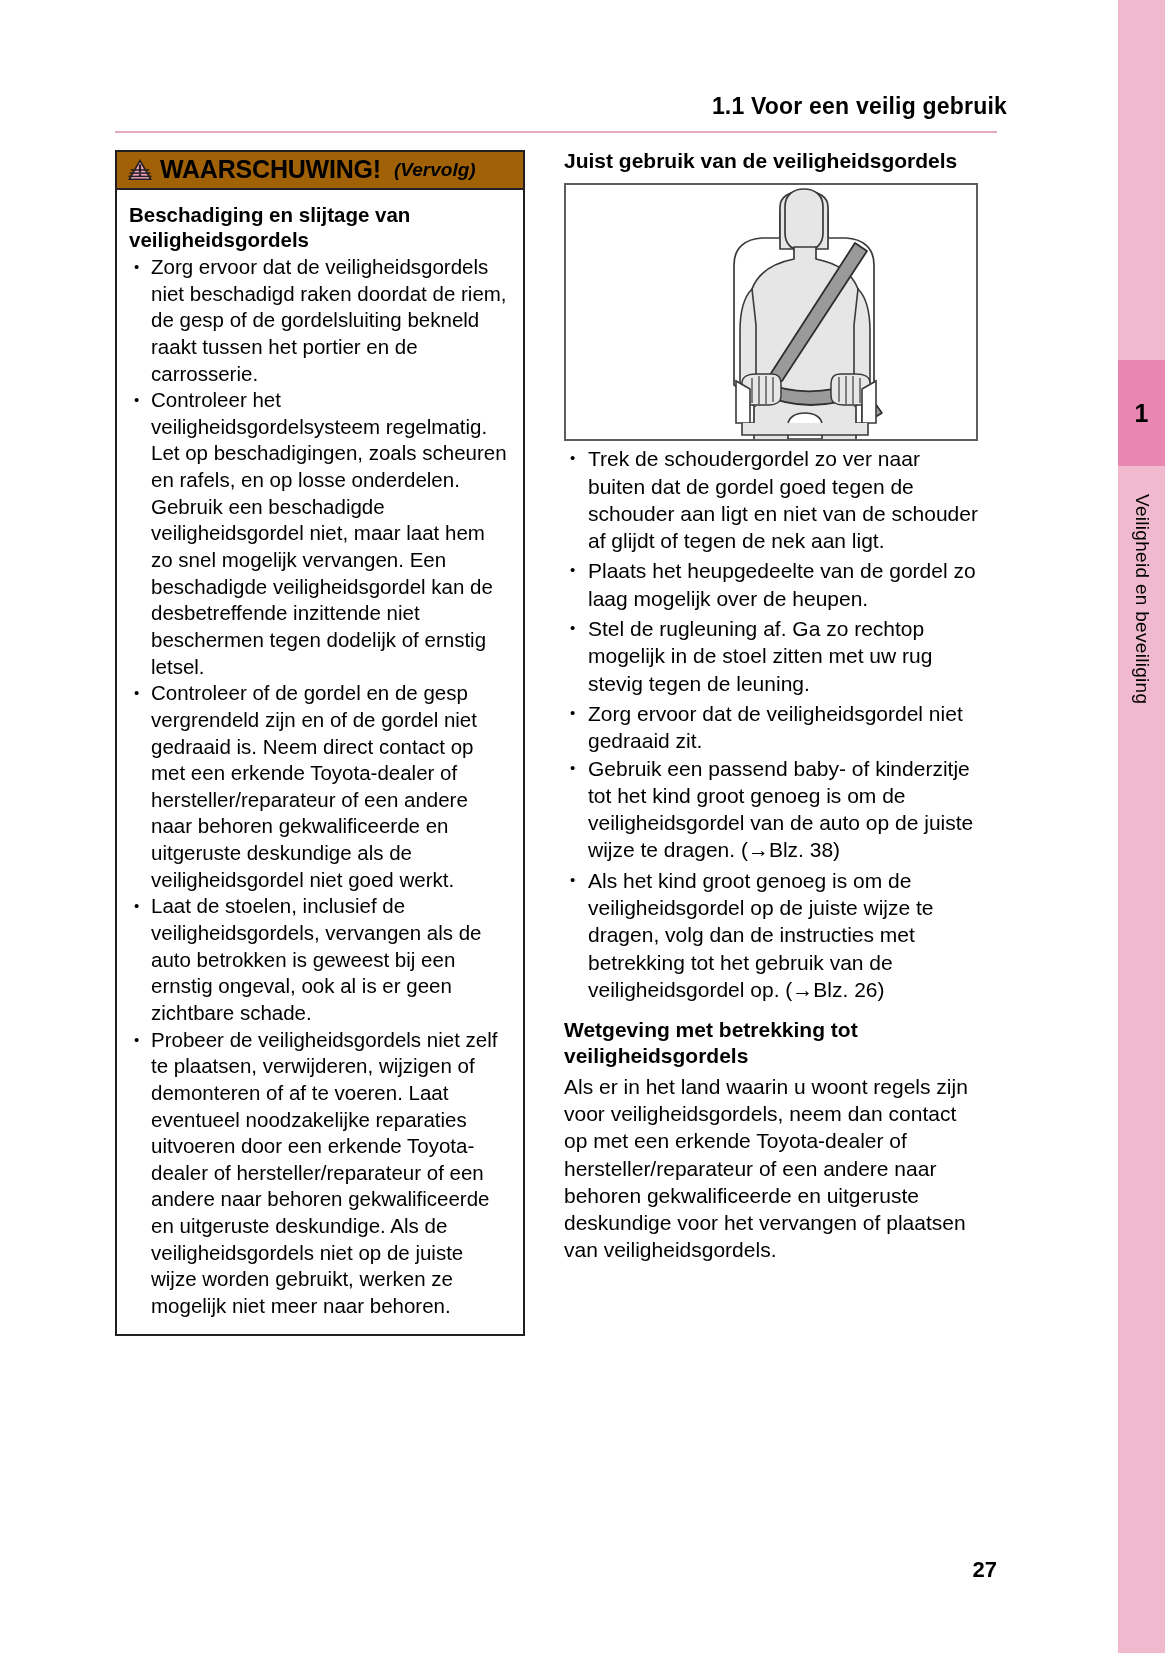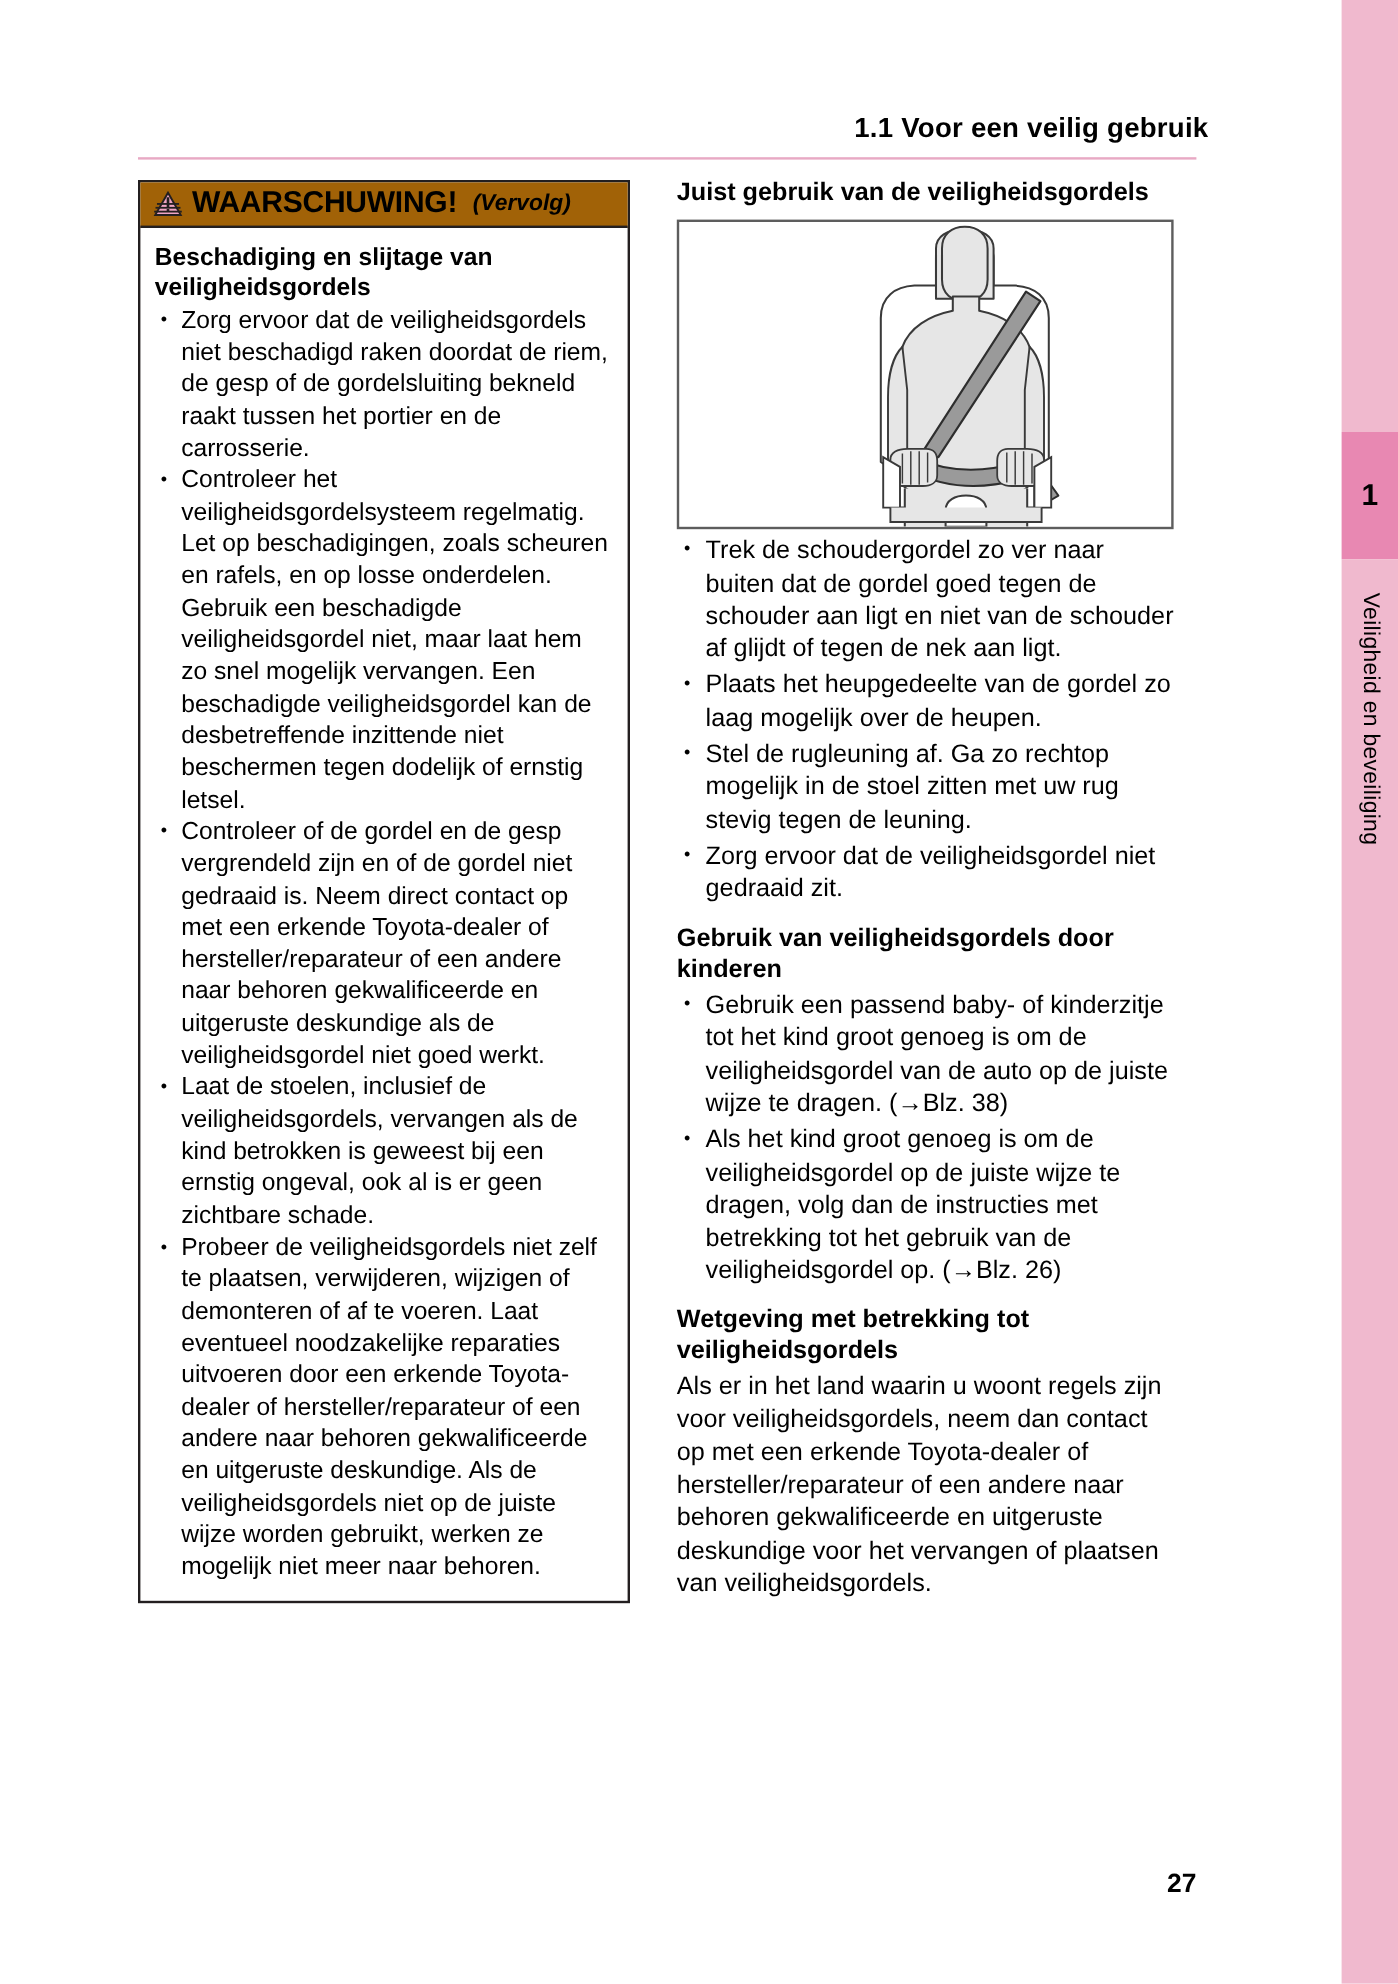--- a/index.html
+++ b/index.html
@@ -239,21 +239,21 @@
       <span class="wtitle">WAARSCHUWING!</span>
       <span class="wsub">(Vervolg)</span>
     </div>
 
     <div id="warning-body">
       <div class="sect-heading">Beschadiging en slijtage van veiligheidsgordels</div>
       <ul class="bullets">
         <li>Zorg ervoor dat de veiligheidsgordels niet beschadigd raken doordat de riem, de gesp of de gordelsluiting bekneld raakt tussen het portier en de carrosserie.</li>
         <li>Controleer het veiligheidsgordelsysteem regelmatig. Let op beschadigingen, zoals scheuren en rafels, en op losse onderdelen. Gebruik een beschadigde veiligheidsgordel niet, maar laat hem zo snel mogelijk vervangen. Een beschadigde veiligheidsgordel kan de desbetreffende inzittende niet beschermen tegen dodelijk of ernstig letsel.</li>
         <li>Controleer of de gordel en de gesp vergrendeld zijn en of de gordel niet gedraaid is. Neem direct contact op met een erkende Toyota-dealer of hersteller/reparateur of een andere naar behoren gekwalificeerde en uitgeruste deskundige als de veiligheidsgordel niet goed werkt.</li>
-        <li>Laat de stoelen, inclusief de veiligheidsgordels, vervangen als de kind betrokken is geweest bij een ernstig ongeval, ook al is er geen zichtbare schade.</li>
+        <li>Laat de stoelen, inclusief de veiligheidsgordels, vervangen als de auto betrokken is geweest bij een ernstig ongeval, ook al is er geen zichtbare schade.</li>
         <li>Probeer de veiligheidsgordels niet zelf te plaatsen, verwijderen, wijzigen of demonteren of af te voeren. Laat eventueel noodzakelijke reparaties uitvoeren door een erkende Toyota-dealer of hersteller/reparateur of een andere naar behoren gekwalificeerde en uitgeruste deskundige. Als de veiligheidsgordels niet op de juiste wijze worden gebruikt, werken ze mogelijk niet meer naar behoren.</li>
       </ul>
     </div>
 
   </div>
 </div>
 
 <div id="col-right">
 
   <div class="rc-heading">Juist gebruik van de veiligheidsgordels</div>
@@ -309,21 +309,20 @@
     </svg>
   </div>
 
   <ul class="bullets rc" id="rc-list-1">
     <li>Trek de schoudergordel zo ver naar buiten dat de gordel goed tegen de schouder aan ligt en niet van de schouder af glijdt of tegen de nek aan ligt.</li>
     <li>Plaats het heupgedeelte van de gordel zo laag mogelijk over de heupen.</li>
     <li>Stel de rugleuning af. Ga zo rechtop mogelijk in de stoel zitten met uw rug stevig tegen de leuning.</li>
     <li>Zorg ervoor dat de veiligheidsgordel niet gedraaid zit.</li>
   </ul>
 
-  <div class="rc-subheading">Gebruik van veiligheidsgordels door kinderen</div>
 
   <ul class="bullets rc">
     <li>Gebruik een passend baby- of kinderzitje tot het kind groot genoeg is om de veiligheidsgordel van de auto op de juiste wijze te dragen. (→Blz. 38)</li>
     <li>Als het kind groot genoeg is om de veiligheidsgordel op de juiste wijze te dragen, volg dan de instructies met betrekking tot het gebruik van de veiligheidsgordel op. (→Blz. 26)</li>
   </ul>
 
   <div class="rc-subheading">Wetgeving met betrekking tot veiligheidsgordels</div>
   <div class="rc-para">Als er in het land waarin u woont regels zijn voor veiligheidsgordels, neem dan contact op met een erkende Toyota-dealer of hersteller/reparateur of een andere naar behoren gekwalificeerde en uitgeruste deskundige voor het vervangen of plaatsen van veiligheidsgordels.</div>
 
 </div>

